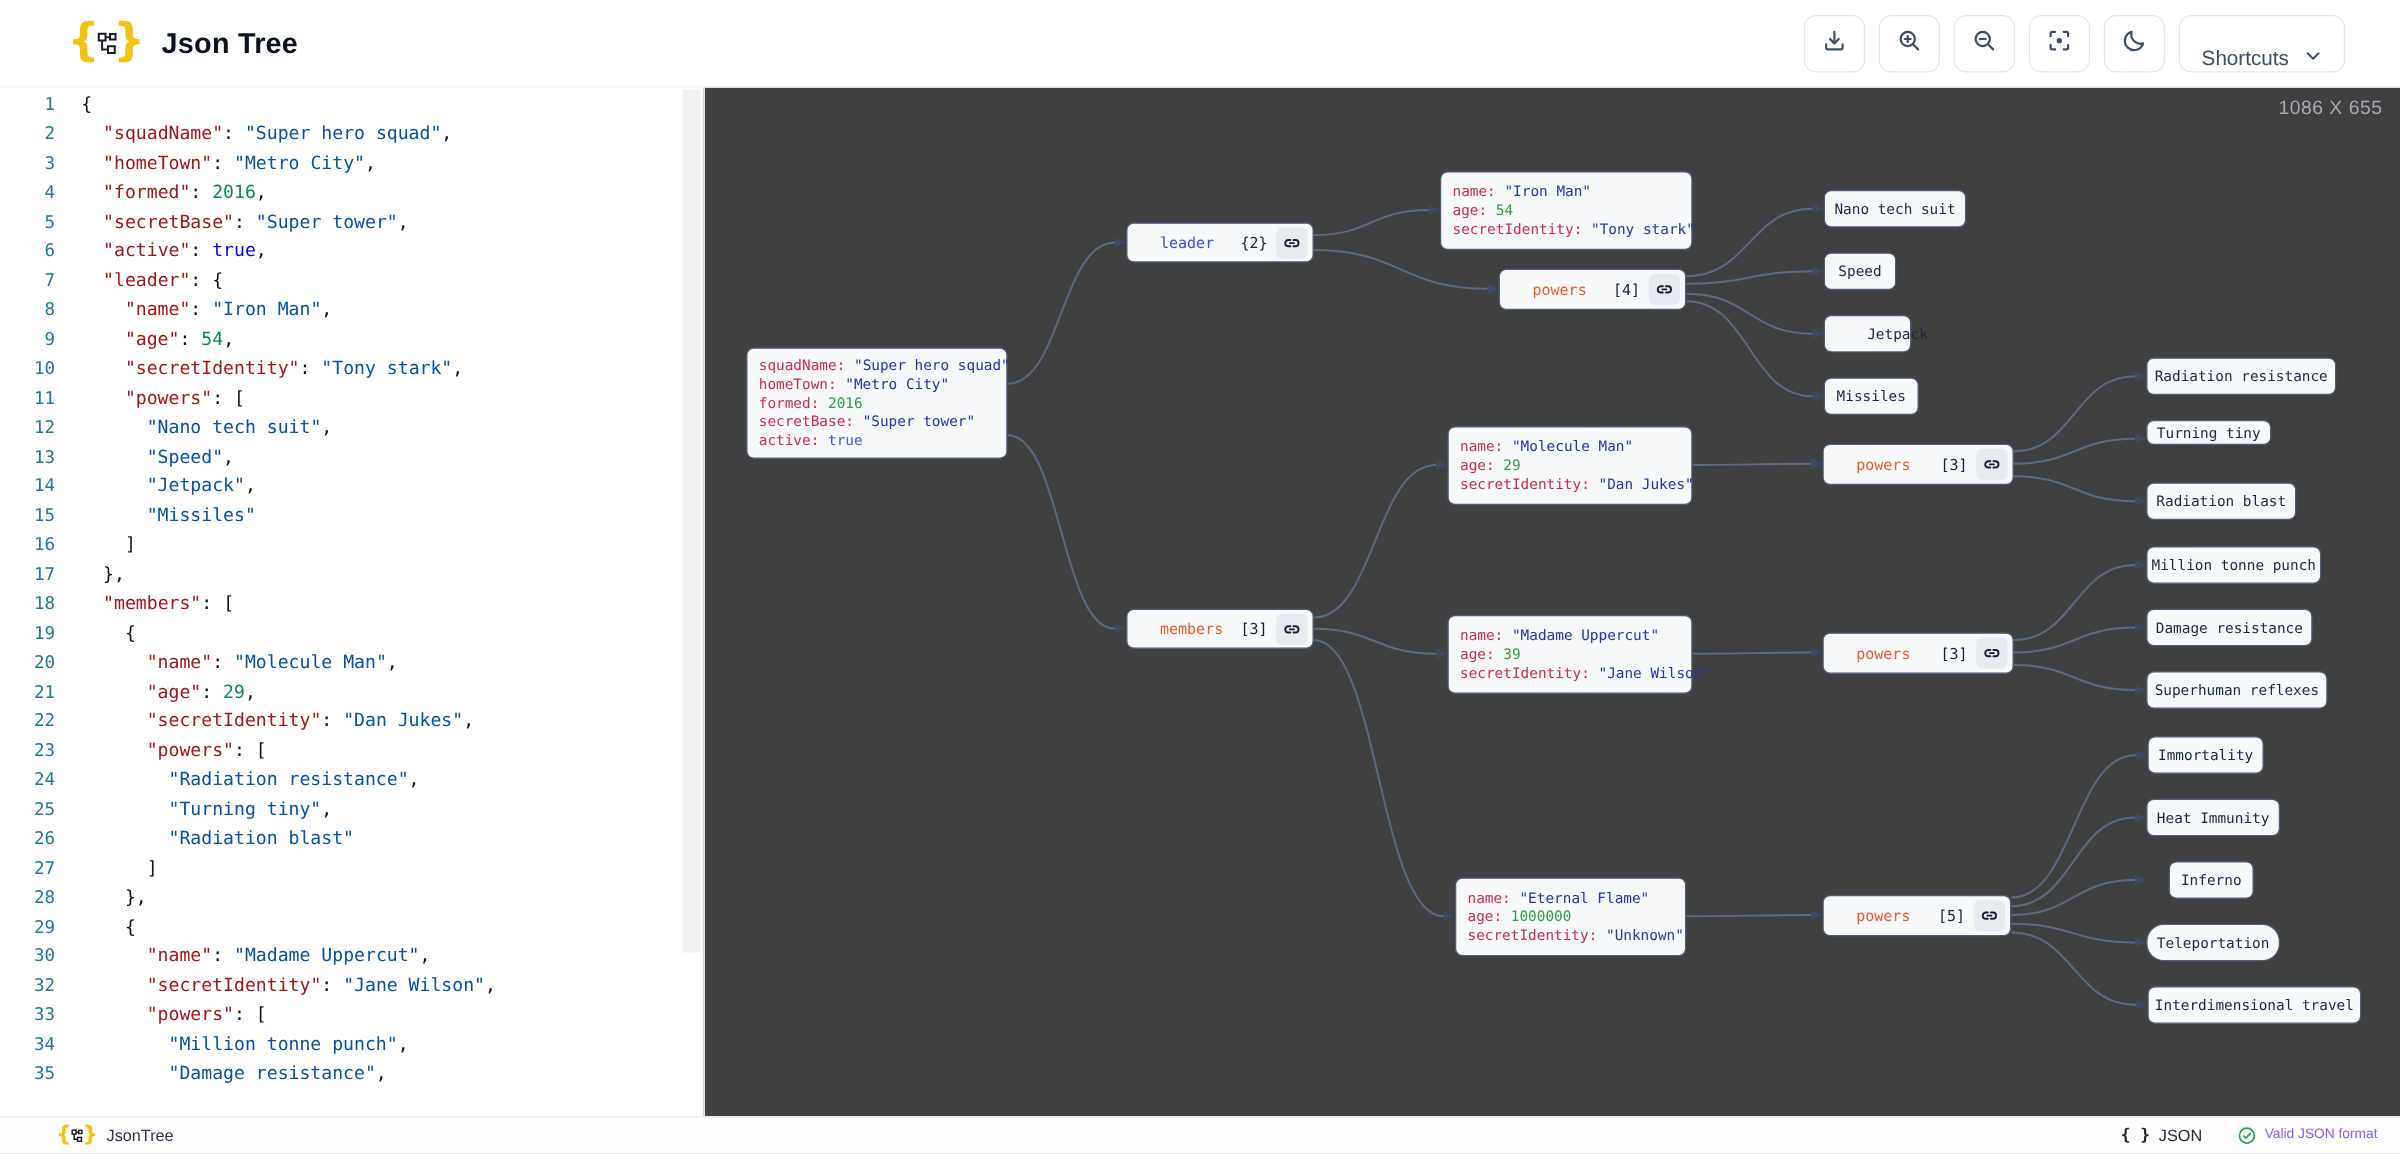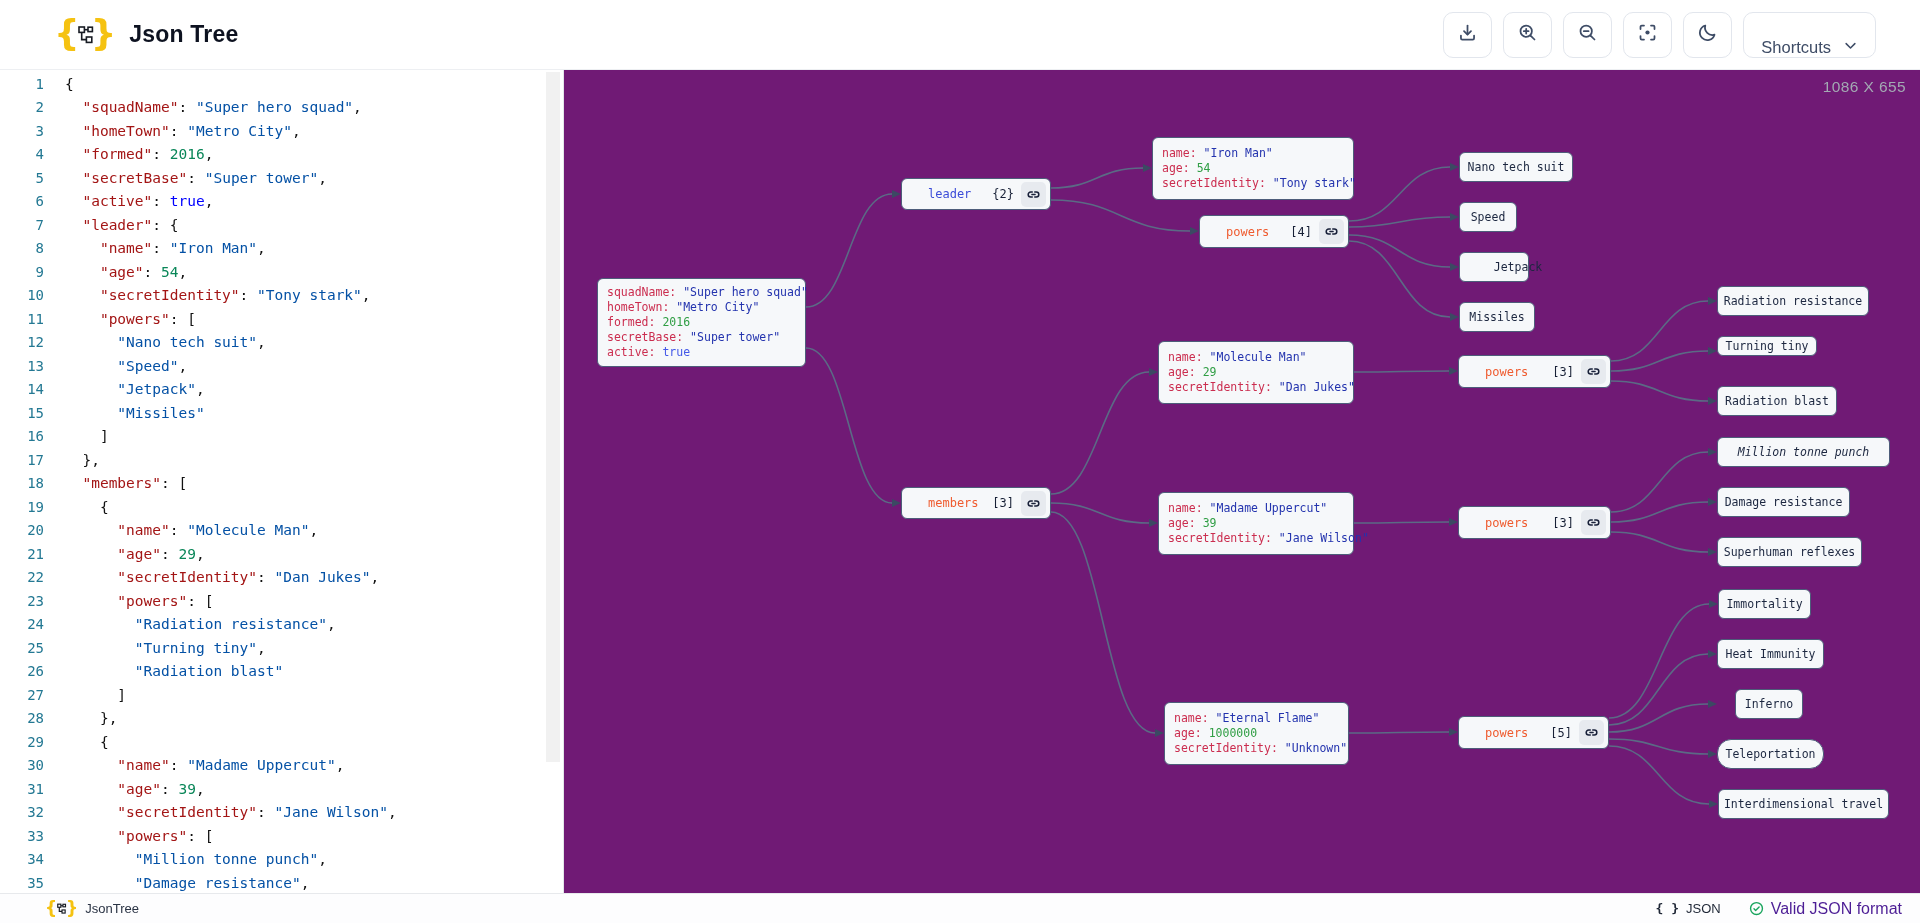--- a/index.html
+++ b/index.html
@@ -22,42 +22,42 @@
   .code{padding-left:21px;}
   .tk-key{color:#a31515;}
   .tk-str{color:#0451a5;}
   .tk-num{color:#098658;}
   .tk-bool{color:#0000ff;}
   .tk-p{color:#111111;}
   .ig{display:inline-block;width:2ch;background:linear-gradient(#ececec,#ececec) left top/1px 100% no-repeat;}
   .ed-scrollbar{position:absolute;top:2px;right:3px;width:14px;height:690px;background:#f1f1f1;}
 
   
-  .canvas{position:absolute;top:70px;left:563px;right:0;bottom:30px;background:#701a75;border-left:1px solid #e3e6ea;overflow:hidden;}
+  .canvas{position:absolute;top:70px;left:563px;right:0;bottom:30px;background:#404040;border-left:1px solid #e3e6ea;overflow:hidden;}
   .dim-label{position:absolute;top:8px;right:14px;font-size:15.5px;color:#a3a9b3;letter-spacing:.4px;}
   .edges{position:absolute;top:0;left:0;}
   .node{position:absolute;background:#f6f8fa;border:1px solid #4d5d7a;border-radius:6px;box-sizing:border-box;font-family:"DejaVu Sans Mono",monospace;color:#1e2940;cursor:pointer;}
   .node.detail{display:flex;flex-direction:column;justify-content:center;padding:6px 9px;}
   .d-row{font-size:11.5px;line-height:14.9px;white-space:pre;}
   .nk{color:#cb2d4f;} .ns{color:#2333ae;} .nn{color:#2f9e44;} .nb{color:#4458e8;}
   .node.parent{display:flex;align-items:center;padding:0 4px 0 0;}
   .pkey{font-size:12px;margin-left:26px;} .pkey.obj{color:#3b4cd8;} .pkey.arr{color:#ef5b2f;}
   .pcount{margin-left:auto;font-size:12px;color:#172036;}
   .chip{width:25px;height:25px;margin-left:7px;border-radius:5px;background:#e7eaef;display:flex;align-items:center;justify-content:center;color:#19213a;cursor:pointer;flex:none;}
   .node.leaf{display:flex;align-items:center;justify-content:center;font-size:11.5px;color:#1c2740;white-space:pre;}
 
   
   .statusbar{position:absolute;left:0;right:0;bottom:0;height:30px;background:#fdfdfe;border-top:1px solid #e7e9ec;display:flex;align-items:center;padding:0 18px 0 45px;box-sizing:border-box;font-size:13px;color:#2a3344;z-index:5;}
   .sb-brand{display:flex;align-items:center;gap:7px;}
   .sb-brace{color:#f5c211;font-size:17px;font-weight:700;font-family:"DejaVu Sans",sans-serif;line-height:1;}
   .sb-name{color:#2a3344;font-size:13px;}
   .sb-right{margin-left:auto;display:flex;align-items:center;gap:28px;}
   .sb-json{display:flex;align-items:center;gap:7px;cursor:pointer;color:#1f2736;}
   .sb-json .curly{font-family:"DejaVu Sans Mono",monospace;font-weight:700;font-size:13px;}
-  .sb-valid{display:flex;align-items:center;gap:7px;color:#4c1d95;font-size:16px;}
+  .sb-valid{display:flex;align-items:flex-start;gap:7px;color:#8b5cf6;font-size:11px;}
 </style>
 </head>
 <body>
 
 <div class="header">
   <div class="brand">
     <span style="display:flex;align-items:center;">
       <span class="brace">{</span>
       <span class="logo-inner">
         <svg width="19" height="19" viewBox="0 0 19 19" fill="none" stroke="#181c24" stroke-width="1.6">
@@ -154,21 +154,20 @@
     <div class="ed-line"><span class="ln">21</span><span class="code"><span class="ig"></span><span class="ig"></span><span class="ig"></span><span class="tk-key">"age"</span><span class="tk-p">:</span> <span class="tk-num">29</span><span class="tk-p">,</span></span></div>
     <div class="ed-line"><span class="ln">22</span><span class="code"><span class="ig"></span><span class="ig"></span><span class="ig"></span><span class="tk-key">"secretIdentity"</span><span class="tk-p">:</span> <span class="tk-str">"Dan Jukes"</span><span class="tk-p">,</span></span></div>
     <div class="ed-line"><span class="ln">23</span><span class="code"><span class="ig"></span><span class="ig"></span><span class="ig"></span><span class="tk-key">"powers"</span><span class="tk-p">:</span> <span class="tk-p">[</span></span></div>
     <div class="ed-line"><span class="ln">24</span><span class="code"><span class="ig"></span><span class="ig"></span><span class="ig"></span><span class="ig"></span><span class="tk-str">"Radiation resistance"</span><span class="tk-p">,</span></span></div>
     <div class="ed-line"><span class="ln">25</span><span class="code"><span class="ig"></span><span class="ig"></span><span class="ig"></span><span class="ig"></span><span class="tk-str">"Turning tiny"</span><span class="tk-p">,</span></span></div>
     <div class="ed-line"><span class="ln">26</span><span class="code"><span class="ig"></span><span class="ig"></span><span class="ig"></span><span class="ig"></span><span class="tk-str">"Radiation blast"</span></span></div>
     <div class="ed-line"><span class="ln">27</span><span class="code"><span class="ig"></span><span class="ig"></span><span class="ig"></span><span class="tk-p">]</span></span></div>
     <div class="ed-line"><span class="ln">28</span><span class="code"><span class="ig"></span><span class="ig"></span><span class="tk-p">}</span><span class="tk-p">,</span></span></div>
     <div class="ed-line"><span class="ln">29</span><span class="code"><span class="ig"></span><span class="ig"></span><span class="tk-p">{</span></span></div>
     <div class="ed-line"><span class="ln">30</span><span class="code"><span class="ig"></span><span class="ig"></span><span class="ig"></span><span class="tk-key">"name"</span><span class="tk-p">:</span> <span class="tk-str">"Madame Uppercut"</span><span class="tk-p">,</span></span></div>
-    <div class="ed-line"><span class="ln">31</span><span class="code"><span class="ig"></span><span class="ig"></span><span class="ig"></span><span class="tk-key">"age"</span><span class="tk-p">:</span> <span class="tk-num">39</span><span class="tk-p">,</span></span></div>
     <div class="ed-line"><span class="ln">32</span><span class="code"><span class="ig"></span><span class="ig"></span><span class="ig"></span><span class="tk-key">"secretIdentity"</span><span class="tk-p">:</span> <span class="tk-str">"Jane Wilson"</span><span class="tk-p">,</span></span></div>
     <div class="ed-line"><span class="ln">33</span><span class="code"><span class="ig"></span><span class="ig"></span><span class="ig"></span><span class="tk-key">"powers"</span><span class="tk-p">:</span> <span class="tk-p">[</span></span></div>
     <div class="ed-line"><span class="ln">34</span><span class="code"><span class="ig"></span><span class="ig"></span><span class="ig"></span><span class="ig"></span><span class="tk-str">"Million tonne punch"</span><span class="tk-p">,</span></span></div>
     <div class="ed-line"><span class="ln">35</span><span class="code"><span class="ig"></span><span class="ig"></span><span class="ig"></span><span class="ig"></span><span class="tk-str">"Damage resistance"</span><span class="tk-p">,</span></span></div>
   </div>
 
 <div class="canvas" id="canvas">
   <svg class="edges" id="edges" width="1357" height="823">
     <defs>
       <marker id="arrow" markerWidth="9" markerHeight="8" refX="0" refY="4" orient="auto" markerUnits="userSpaceOnUse">
@@ -279,21 +278,21 @@
       <span class="pkey arr">powers</span>
       <span class="pcount">[3]</span>
       <span class="chip">
         <svg width="15" height="15" viewBox="0 0 24 24" fill="none" stroke="#19213a" stroke-width="2.4" stroke-linecap="round" stroke-linejoin="round">
           <path d="M9.5 12h5"></path>
           <path d="M10 8H7.5a4 4 0 0 0 0 8H10"></path>
           <path d="M14 8h2.5a4 4 0 0 1 0 8H14"></path>
         </svg>
       </span>
     </div>
-    <div class="node leaf" style="left: 1153px; top: 367px; width: 173px; height: 30px; font-style: italic;"><span>Million tonne punch</span></div>
+    <div class="node leaf" style="left: 1153px; top: 367px; width: 140px; height: 30px;"><span>Million tonne punch</span></div>
     <div class="node leaf" style="left: 1153px; top: 417px; width: 133px; height: 30px; text-align: right;"><span>Damage resistance</span></div>
     <div class="node leaf" style="left: 1153px; top: 467px; width: 145px; height: 30px;"><span>Superhuman reflexes</span></div>
     <div class="node detail" style="left: 600px; top: 632px; width: 185px; height: 63px;">
       <div class="d-row"><span class="nk">name:</span> <span class="ns">"Eternal Flame"</span></div>
       <div class="d-row"><span class="nk">age:</span> <span class="nn">1000000</span></div>
       <div class="d-row"><span class="nk">secretIdentity:</span> <span class="ns">"Unknown"</span></div>
     </div>
     <div class="node parent" style="left: 894px; top: 646px; width: 151px; height: 33px;">
       <span class="pkey arr">powers</span>
       <span class="pcount">[5]</span>

